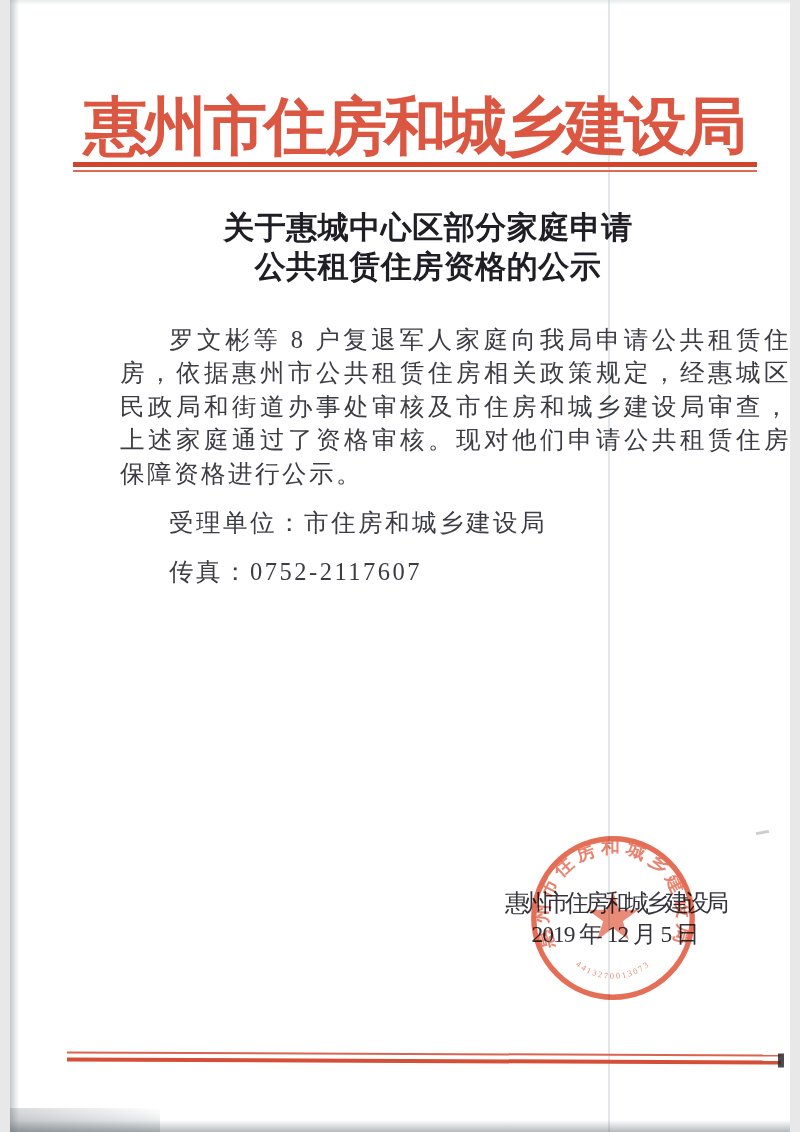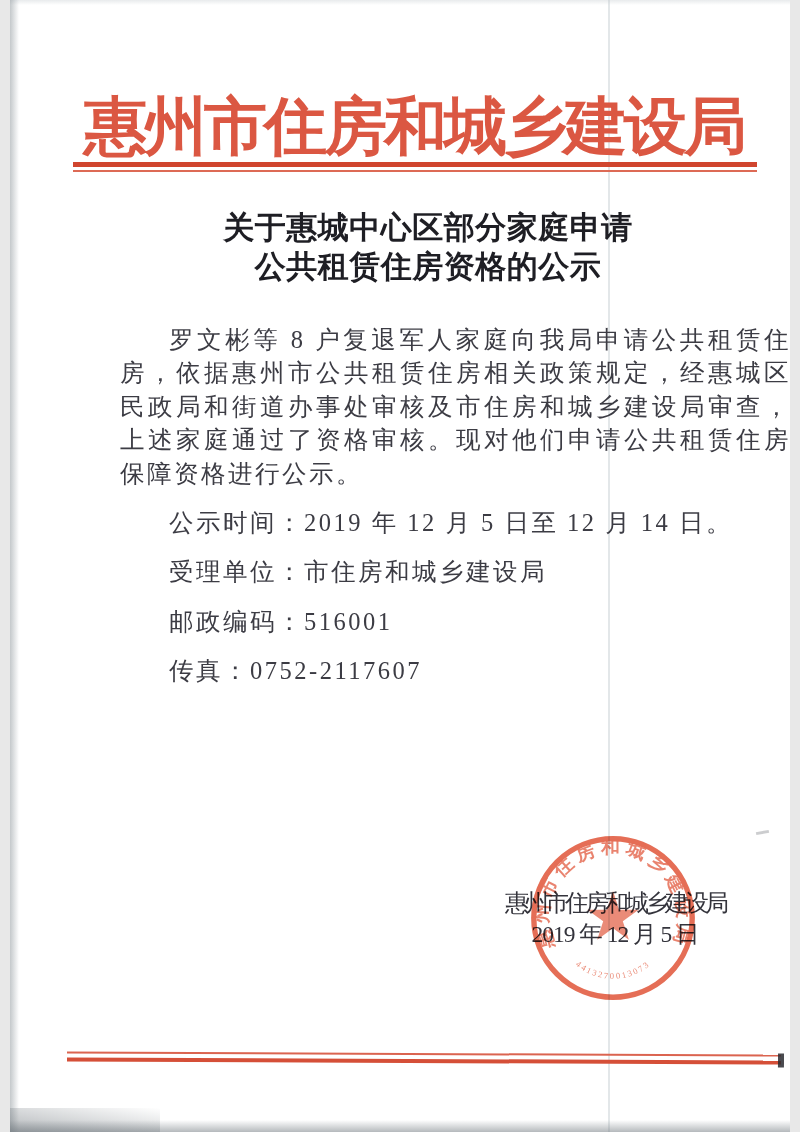--- a/index.html
+++ b/index.html
@@ -83,23 +83,21 @@
     <div class="thin"></div>
   </div>
 
   <h1 class="title">
     <div>关于惠城中心区部分家庭申请</div>
     <div>公共租赁住房资格的公示</div>
   </h1>
 
   <div class="body">
     <p>罗文彬等 8 户复退军人家庭向我局申请公共租赁住房，依据惠州市公共租赁住房相关政策规定，经惠城区民政局和街道办事处审核及市住房和城乡建设局审查，上述家庭通过了资格审核。现对他们申请公共租赁住房保障资格进行公示。</p>
-    <p>公示时间：2019 年 12 月 5 日至 12 月 14 日。</p>
     <p>受理单位：市住房和城乡建设局</p>
-    <p>邮政编码：516001</p>
     <p>传真：0752-2117607</p>
   </div>
 
   <div class="signature">
     <div class="agency">惠州市住房和城乡建设局</div>
     <div class="date">2019 年 12 月 5 日</div>
   </div>
 
   <svg class="seal" viewBox="0 0 200 200" xmlns="http://www.w3.org/2000/svg">
     <defs>

